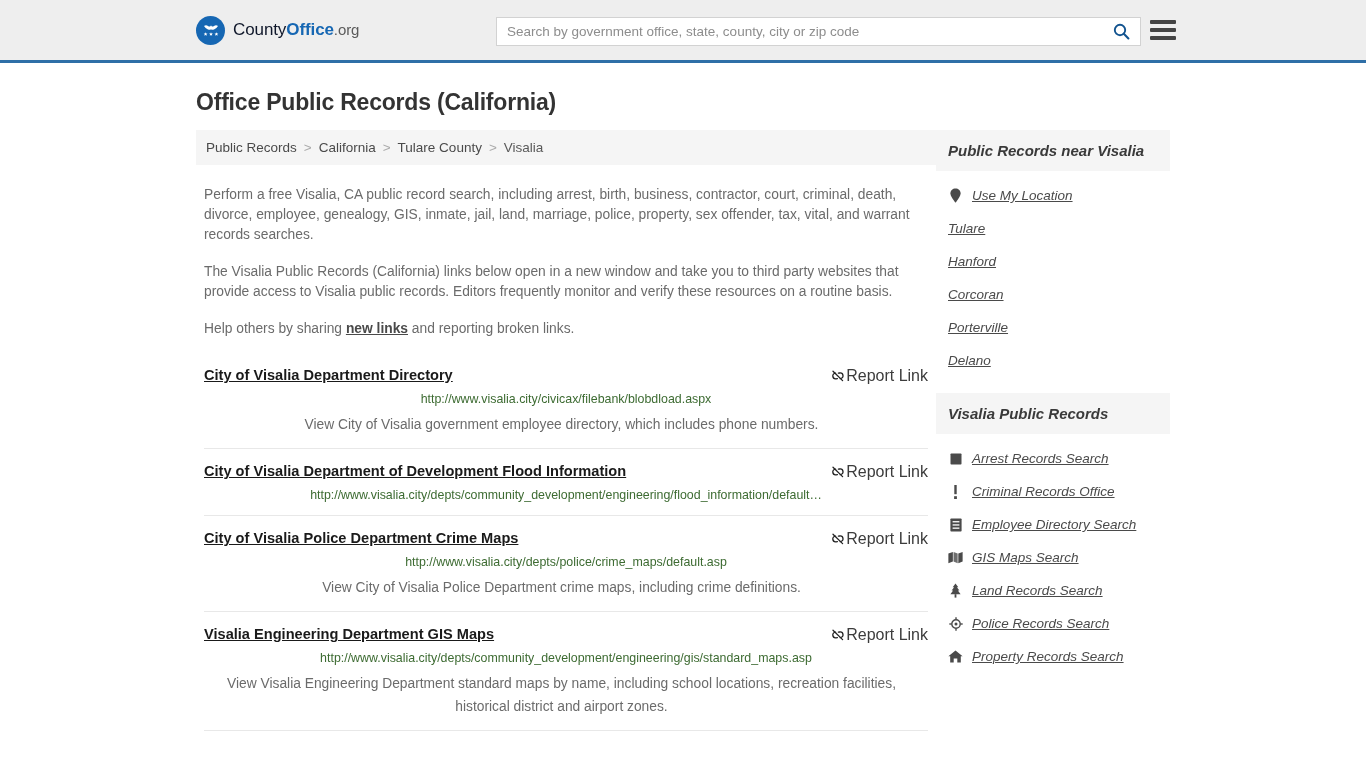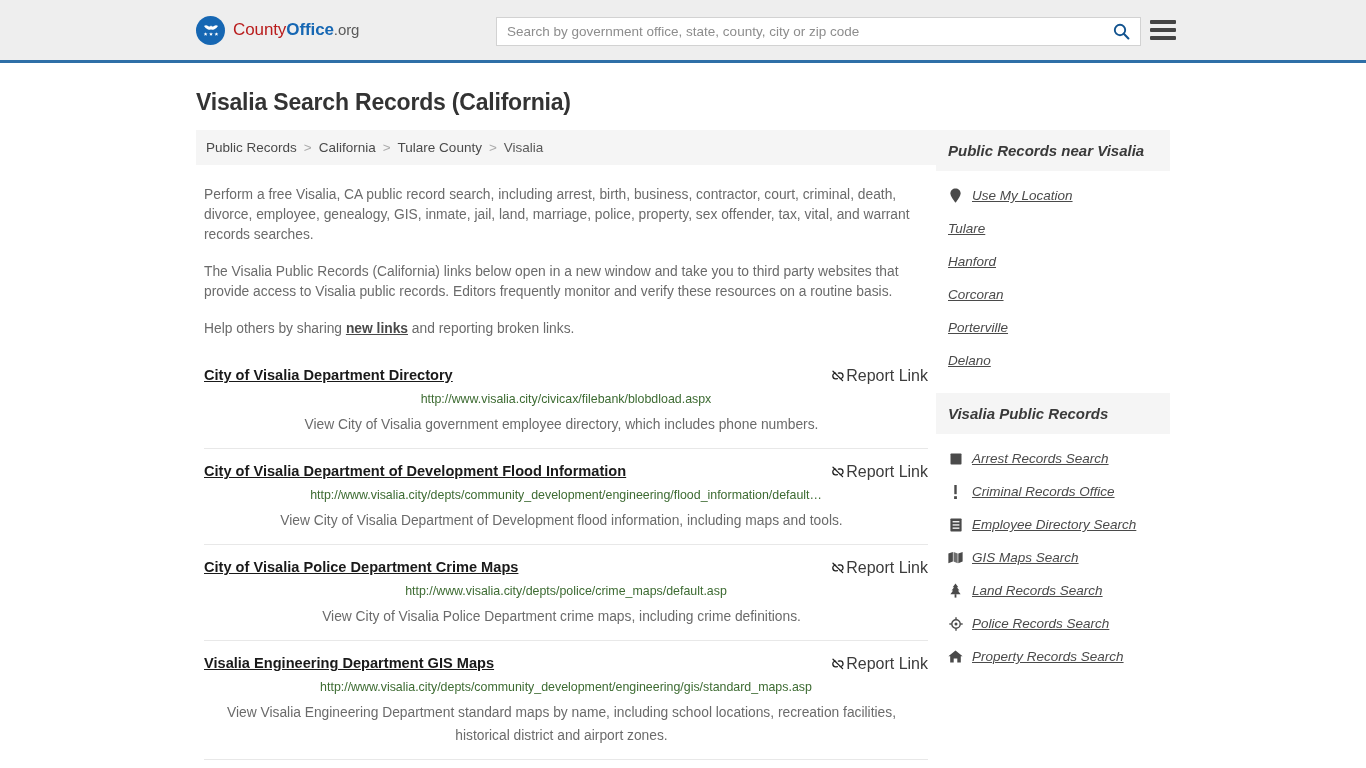--- a/index.html
+++ b/index.html
@@ -36,21 +36,21 @@
     align-items: center;
     justify-content: center;
     flex-shrink: 0;
   }
   .brand-text {
     font-size: 17px;
     color: #333333;
     letter-spacing: -0.1px;
     white-space: nowrap;
   }
-  .brand-text .b-county { color: #b91c1c; }
+  .brand-text .b-county { color: #0f172a; }
   .brand-text .b-office { color: #1667b3; font-weight: bold; }
   .brand-text .b-org { color: #5a5a5a; font-size: 15px; }
 
   .search-wrap {
     position: absolute;
     left: 496px;
     top: 17px;
     width: 645px;
     height: 29px;
     background: #ffffff;
@@ -252,21 +252,21 @@
   </div>
 
   <div class="hamburger">
     <span></span>
     <span></span>
     <span></span>
   </div>
 </div>
 
 <div class="page">
-  <h1 class="page-title">Visalia Search Records (California)</h1>
+  <h1 class="page-title">Office Public Records (California)</h1>
 
   <div class="columns">
 
     <div class="main-col">
 
       <div class="breadcrumb">
         <a href="#">Public Records</a>
         <span class="sep">&gt;</span>
         <a href="#">California</a>
         <span class="sep">&gt;</span>
@@ -305,21 +305,20 @@
             <div class="report-link">
               <svg width="16" height="16" viewBox="0 0 16 16">
                 <path d="M3 3.2 L12.6 12.6" stroke="#222" stroke-width="1.3" stroke-linecap="round"></path>
                 <path d="M5.6 5.2 C3.7 5.4 2.6 6.6 2.8 8.2 C3 9.9 4.4 11 6.1 10.8 L7.4 10.6" stroke="#222" stroke-width="1.3" fill="none" stroke-linecap="round"></path>
                 <path d="M10.2 10.6 C12.1 10.4 13.2 9.2 13 7.6 C12.8 5.9 11.4 4.8 9.7 5.0 L8.4 5.2" stroke="#222" stroke-width="1.3" fill="none" stroke-linecap="round"></path>
               </svg>
               <span>Report Link</span>
             </div>
           </div>
           <div class="result-url">http://www.visalia.city/depts/community_development/engineering/flood_information/default…</div>
-          <div class="result-desc">View City of Visalia Department of Development flood information, including maps and tools.</div>
         </div>
 
         <div class="result">
           <div class="result-head">
             <a class="result-title" href="#">City of Visalia Police Department Crime Maps</a>
             <div class="report-link">
               <svg width="16" height="16" viewBox="0 0 16 16">
                 <path d="M3 3.2 L12.6 12.6" stroke="#222" stroke-width="1.3" stroke-linecap="round"></path>
                 <path d="M5.6 5.2 C3.7 5.4 2.6 6.6 2.8 8.2 C3 9.9 4.4 11 6.1 10.8 L7.4 10.6" stroke="#222" stroke-width="1.3" fill="none" stroke-linecap="round"></path>
                 <path d="M10.2 10.6 C12.1 10.4 13.2 9.2 13 7.6 C12.8 5.9 11.4 4.8 9.7 5.0 L8.4 5.2" stroke="#222" stroke-width="1.3" fill="none" stroke-linecap="round"></path>

